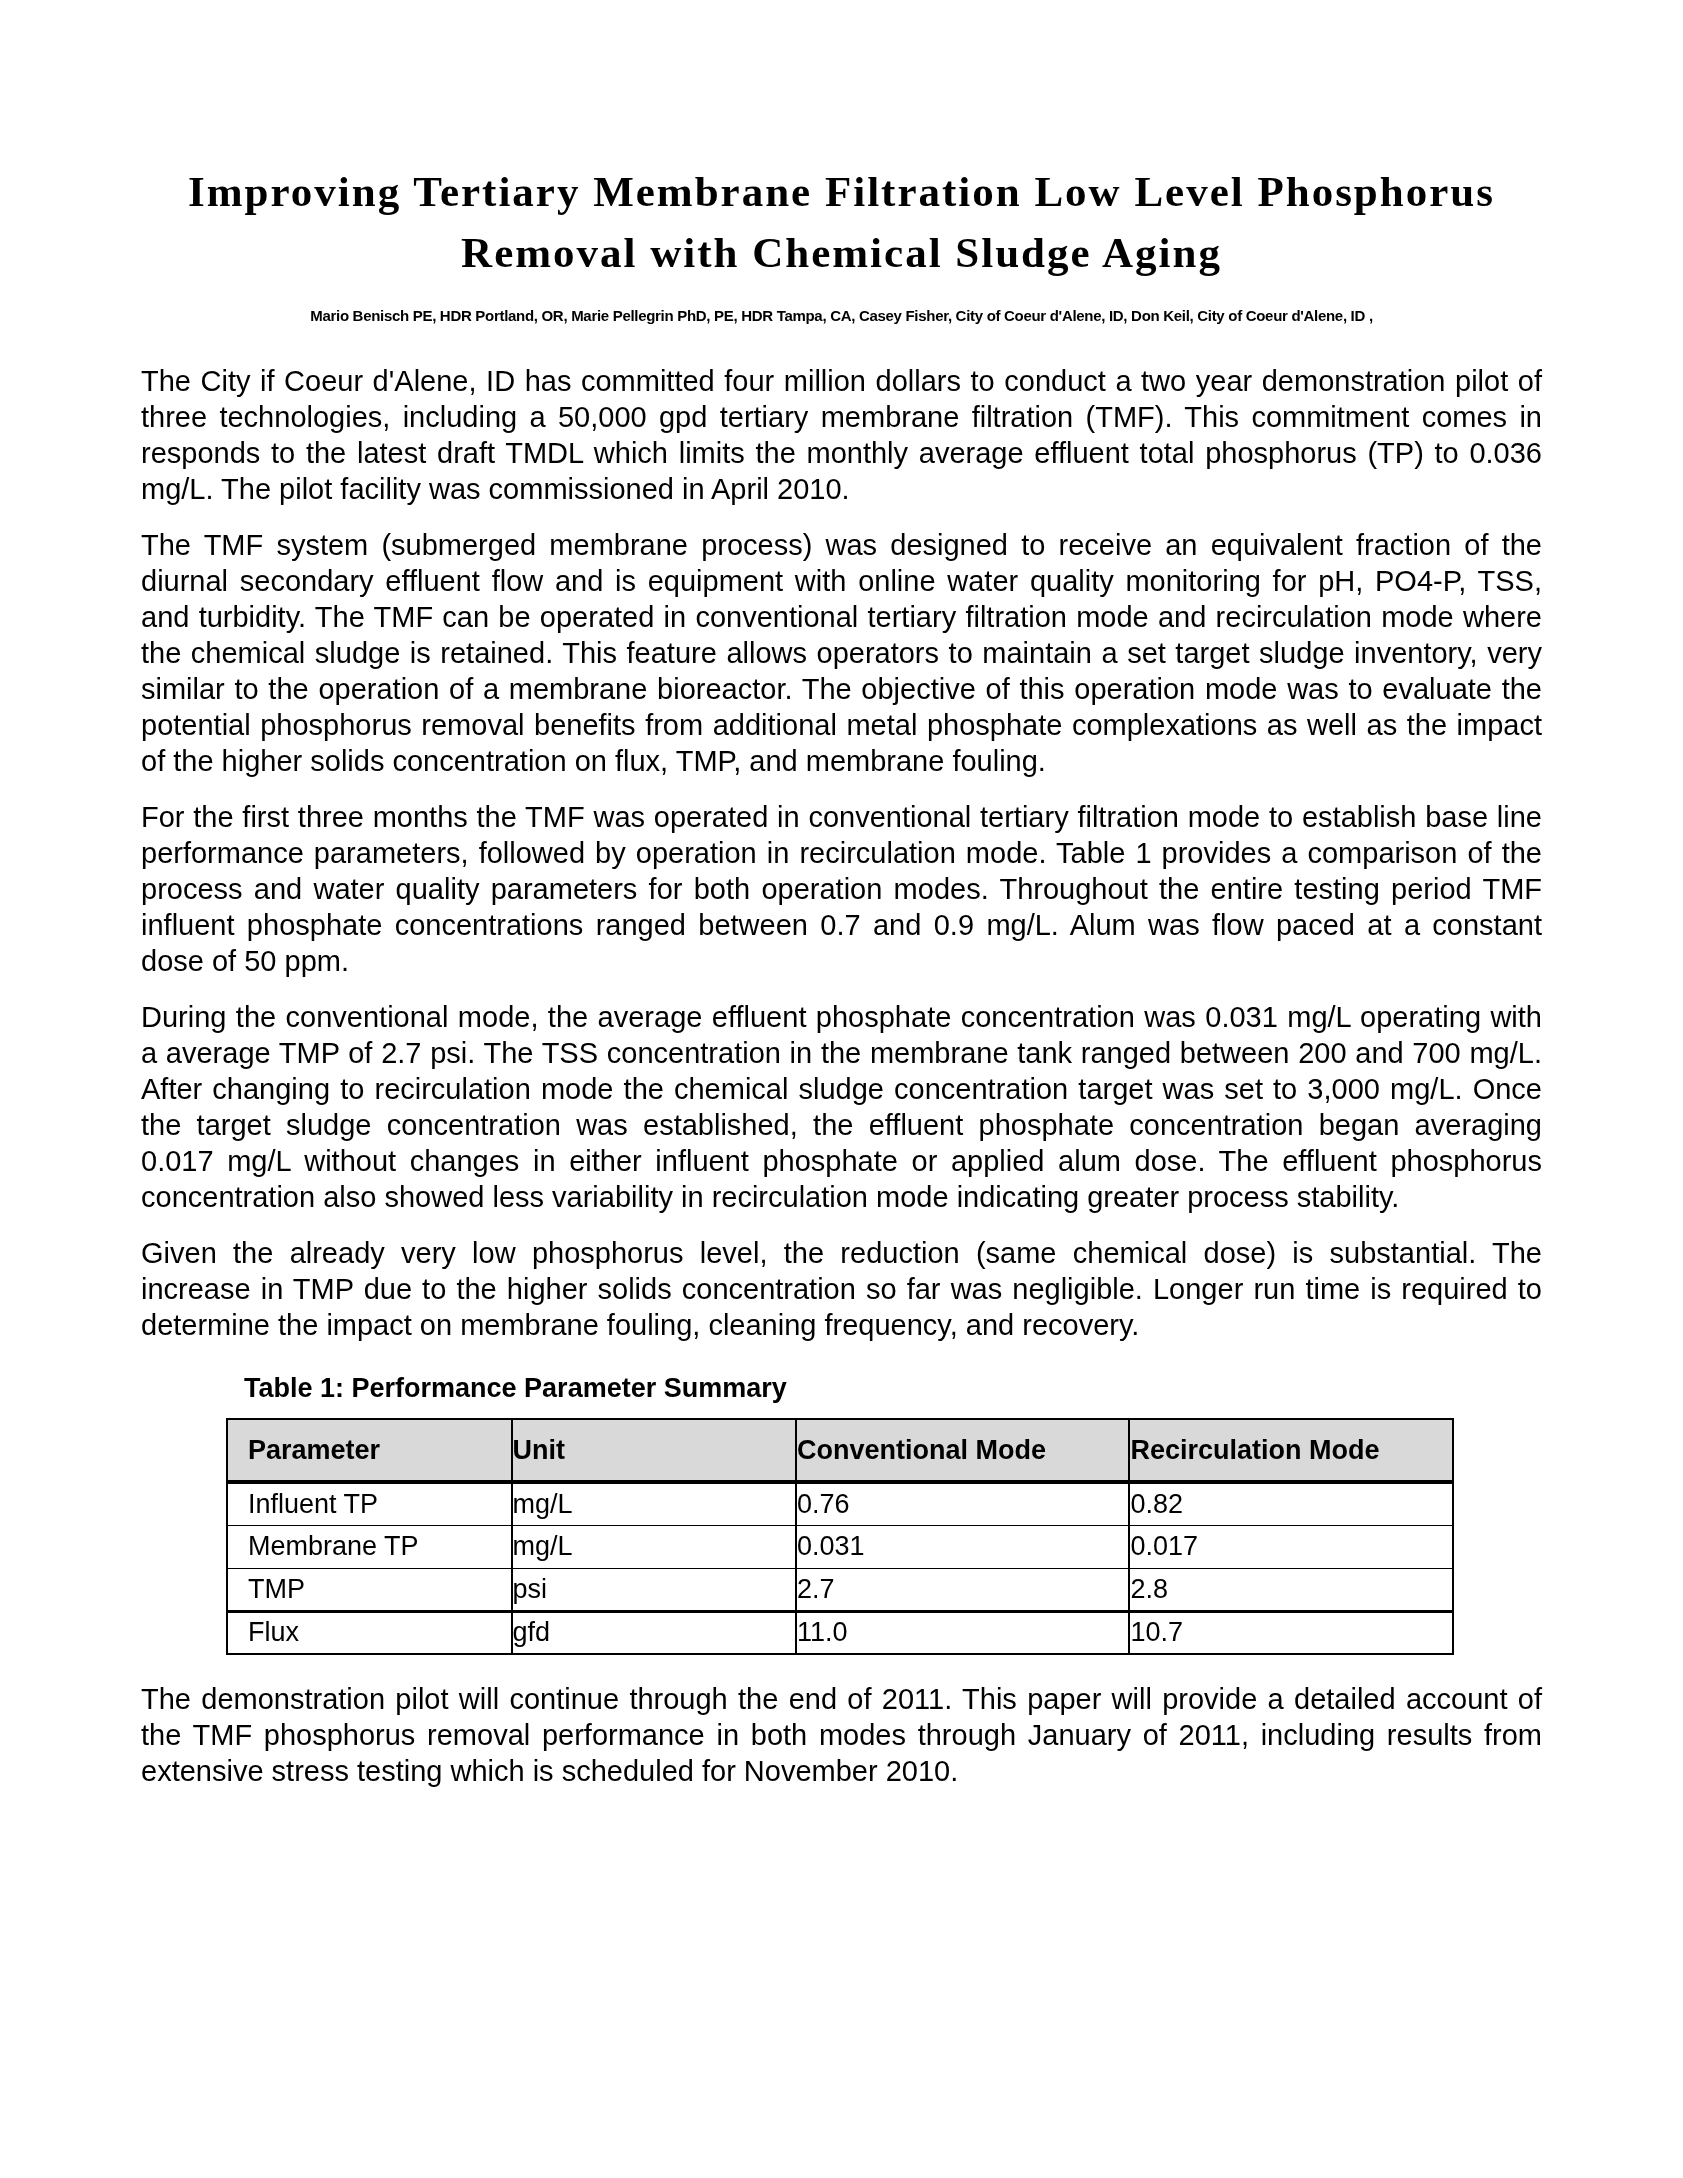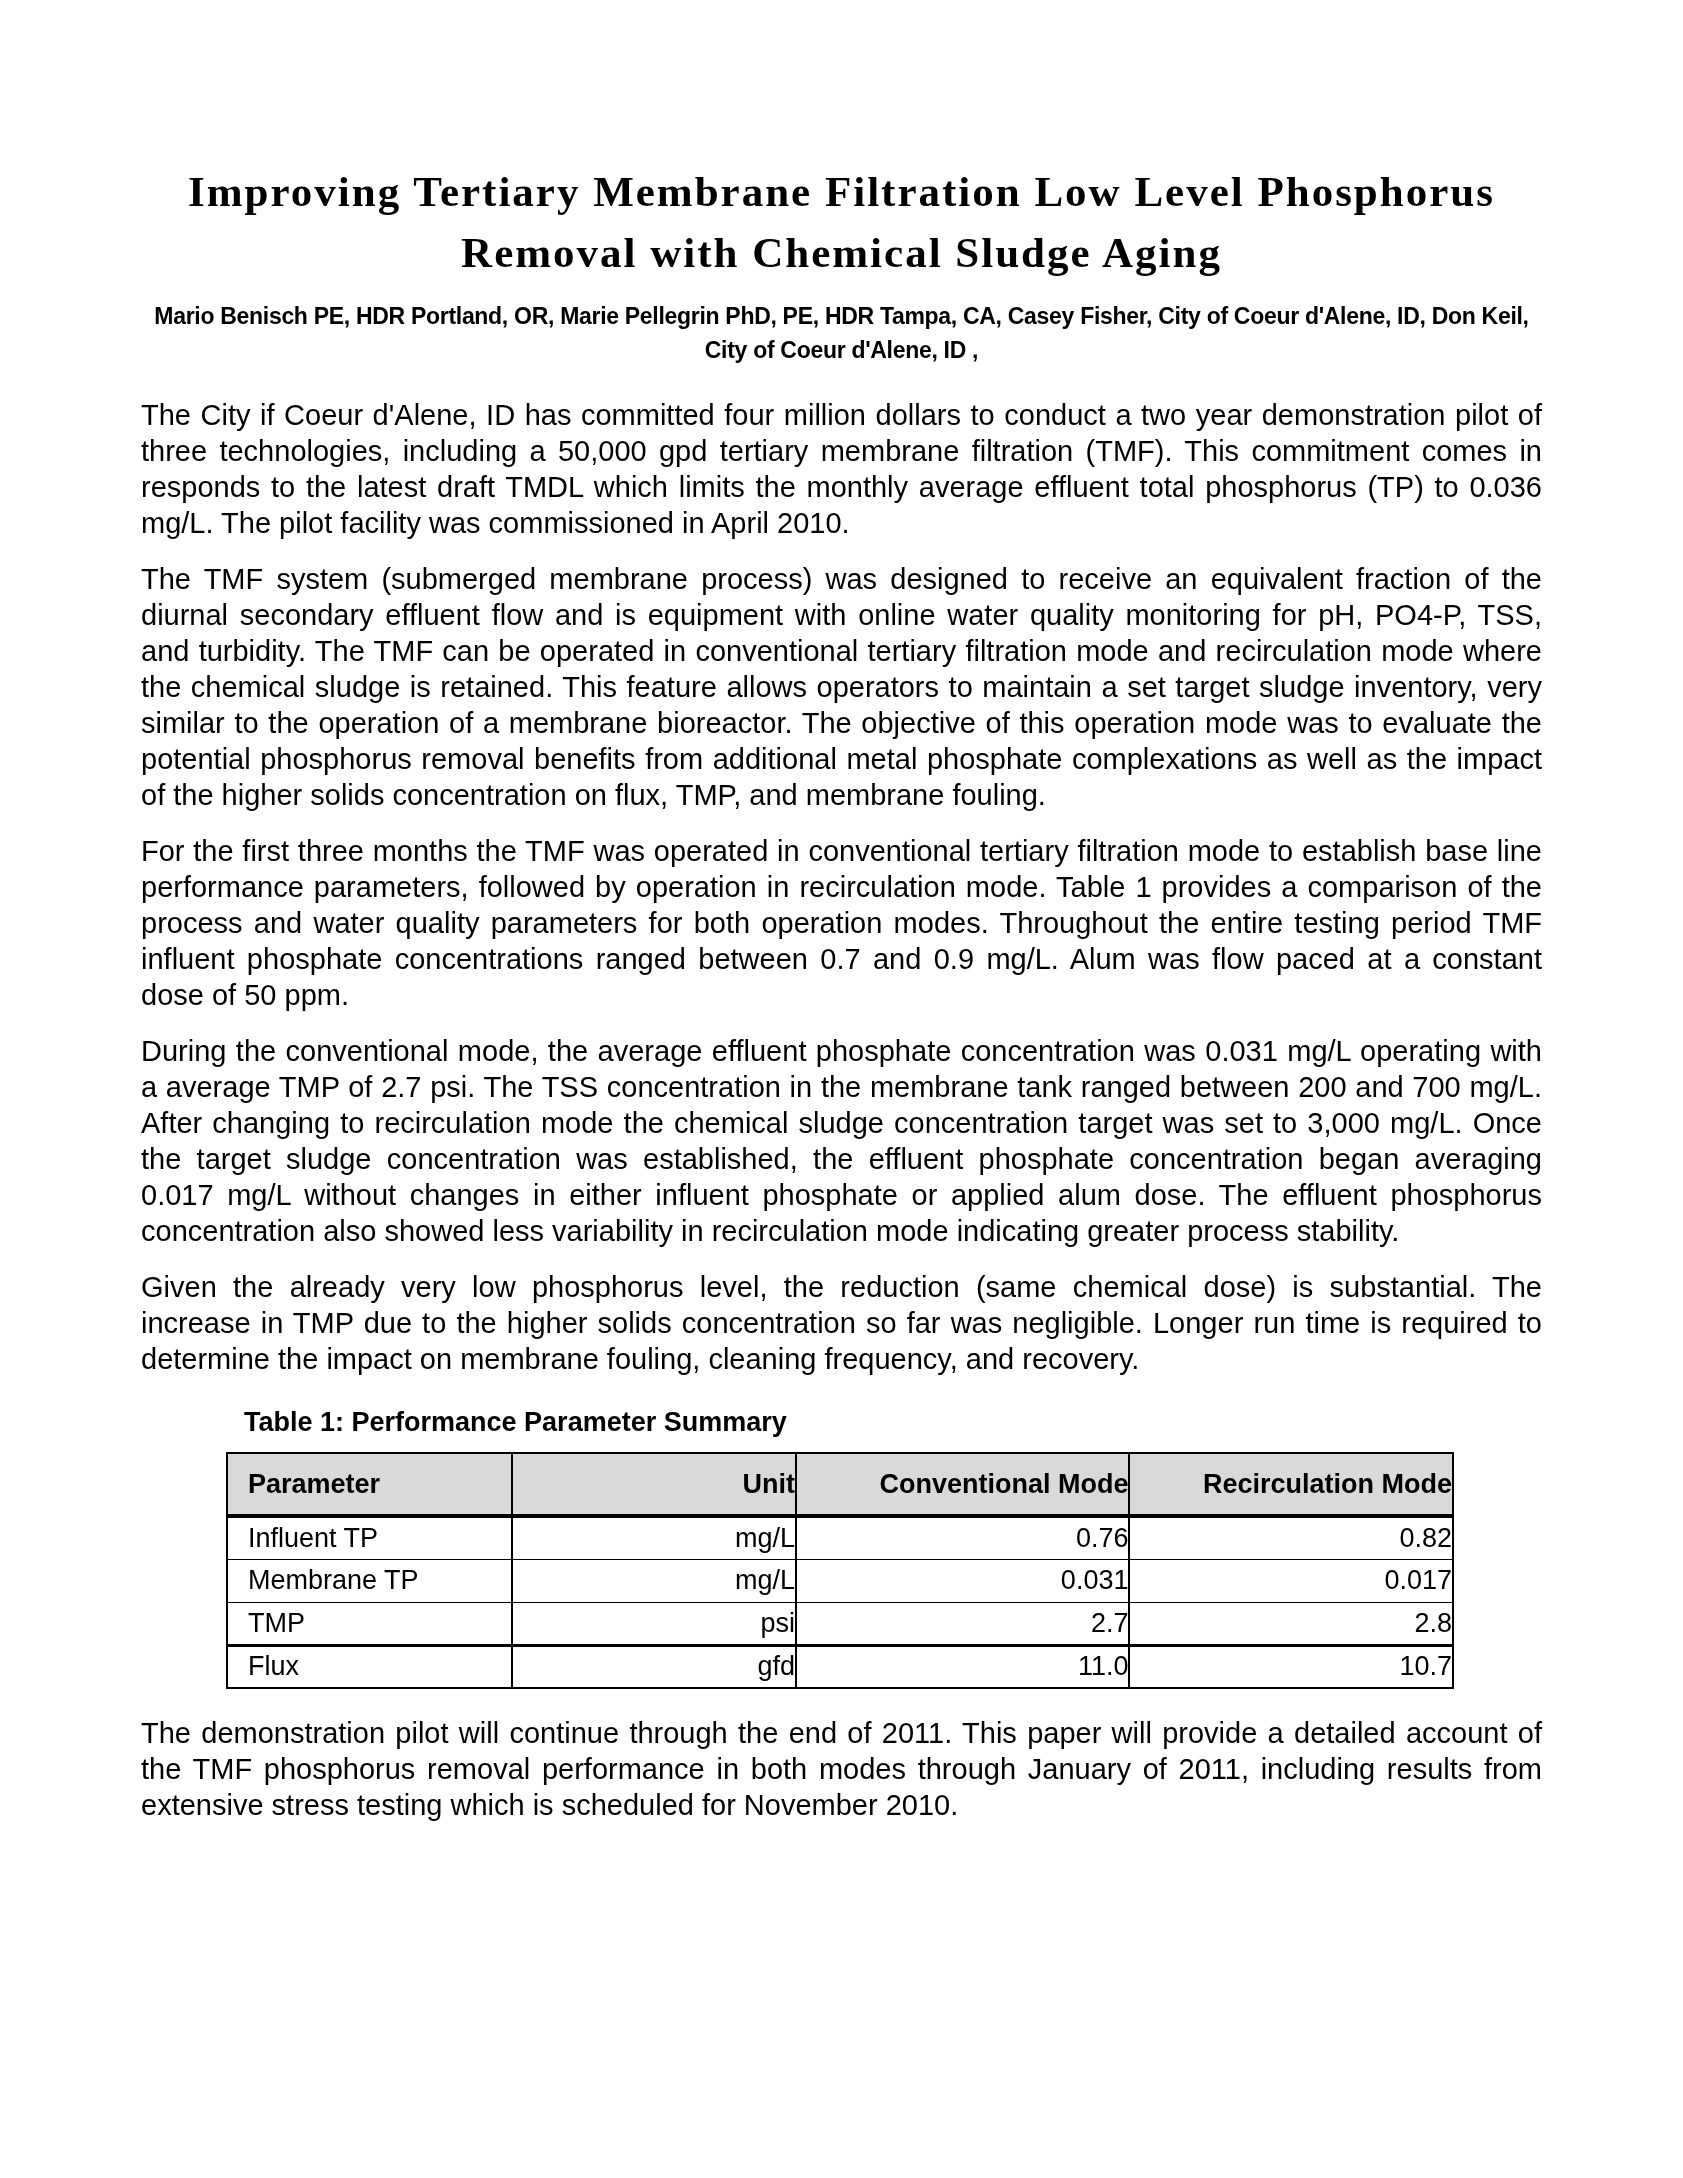--- a/index.html
+++ b/index.html
@@ -26,21 +26,21 @@
     font-family: "Liberation Serif", serif;
     font-weight: bold;
     font-size: 43px;
     line-height: 1.42;
     letter-spacing: 2px;
   }
   .authors {
     margin-top: 16px;
     text-align: center;
     font-weight: bold;
-    font-size: 23px;
+    font-size: 15px;
     line-height: 34px;
     letter-spacing: -0.3px;
   }
   p.body-par {
     font-size: 29px;
     line-height: 36px;
     text-align: justify;
     margin-top: 20px;
   }
   p.first-par { margin-top: 30px; }
@@ -55,21 +55,21 @@
     margin-left: 85px;
     width: 1228px;
     border-collapse: collapse;
     border: 2px solid #000000;
     font-size: 27px;
   }
   table.perf-table th, table.perf-table td {
     border: 1px solid #000000;
     border-left-width: 2px;
     border-right-width: 2px;
-    text-align: right;
+    text-align: left;
     vertical-align: middle;
   }
   table.perf-table th {
     height: 63px;
     font-weight: bold;
     border-bottom-width: 4px;
   }
   table.perf-table td { height: 43px; font-weight: normal; }
   table.perf-table th:first-child,
   table.perf-table td:first-child {

